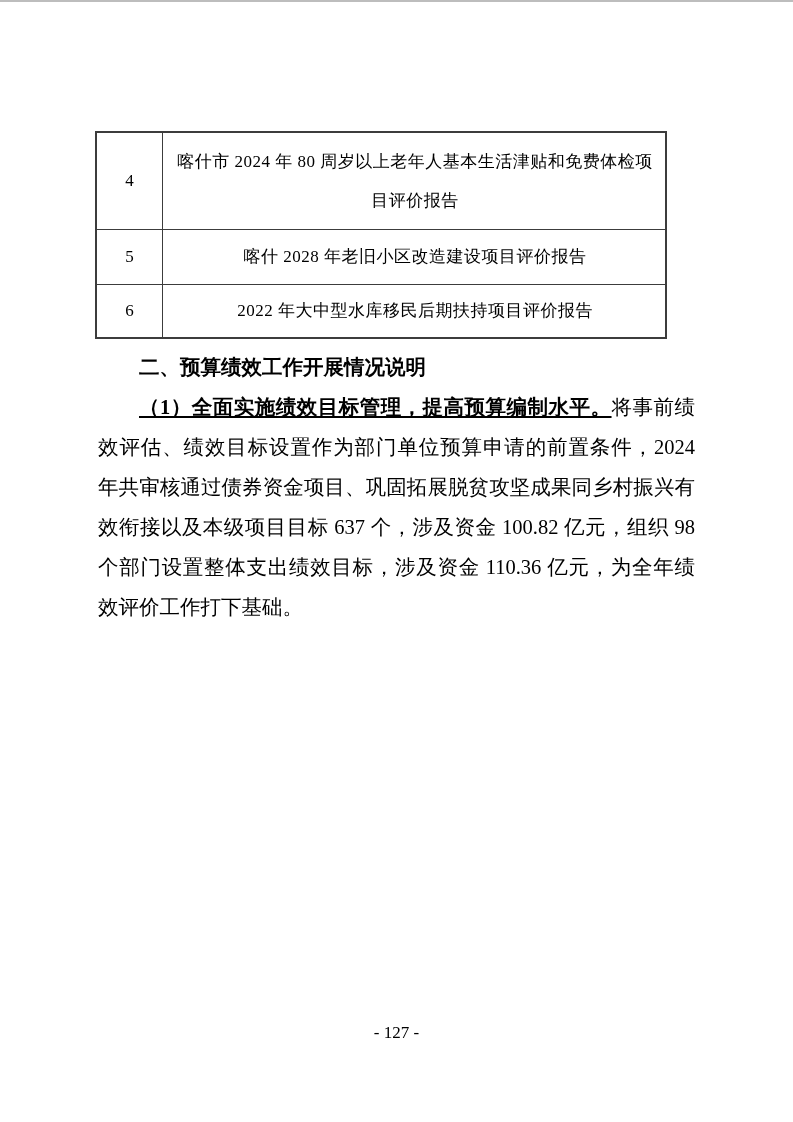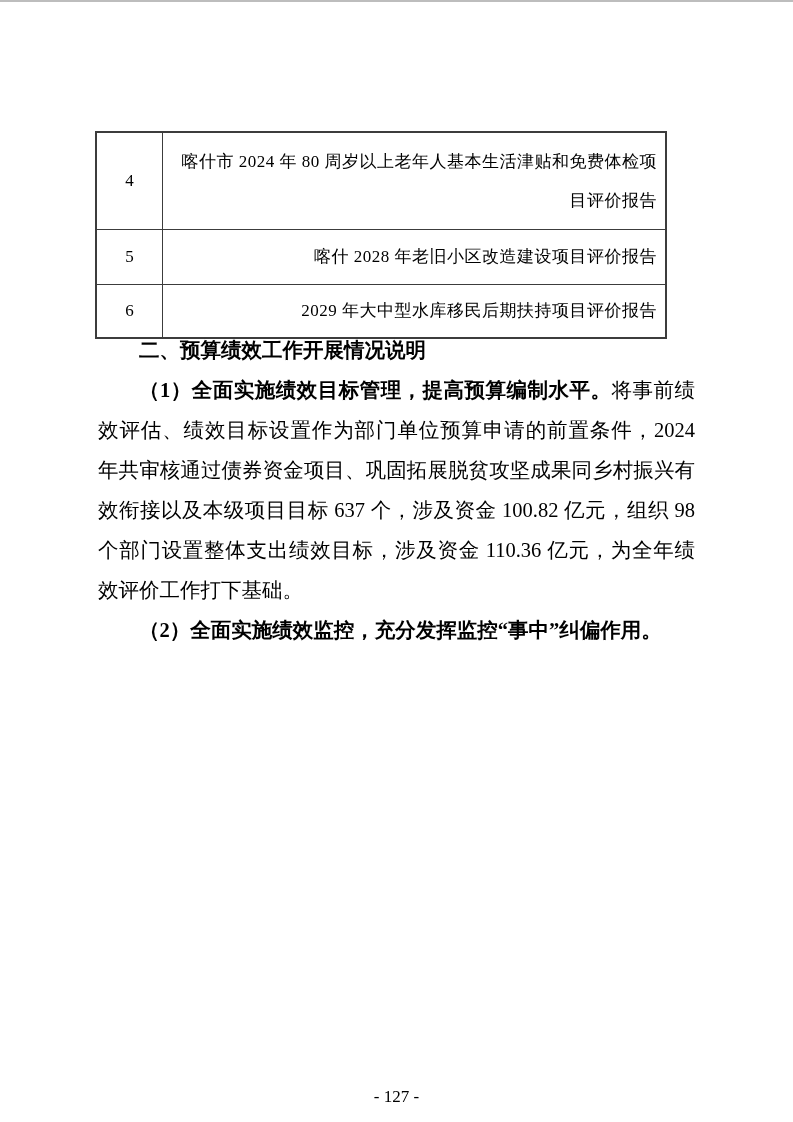--- a/index.html
+++ b/index.html
@@ -44,54 +44,54 @@
     vertical-align: middle;
   }
   td.num-cell {
     width: 63px;
     text-align: center;
     font-size: 19px;
   }
   td.title-cell {
     padding: 4px 8px 4px 10px;
     line-height: 39px;
-    text-align: right;
+    text-align: center;
     letter-spacing: 0.5px;
   }
   tr.row-tall  { height: 97px; }
   tr.row-mid   { height: 55px; }
   tr.row-short { height: 54px; }
 
   
   .content {
     position: absolute;
-    top: 330px;
+    top: 347px;
     left: 98px;
     width: 597px;
     font-size: 20.5px;
     line-height: 40px;
     text-align: justify;
     text-align-last: left;
   }
   .content p, .content h2, .content h3 {
     margin: 0;
     padding: 0;
     font-size: 20.5px;
     line-height: 40px;
     text-indent: 41px;
     font-weight: normal;
   }
   .content h2, .content h3 { font-weight: bold; }
   .content h3 { margin-top: 8px; }
-  .bold-lead { font-weight: bold; }
+  .bold-lead { font-weight: bold; text-decoration: underline; }
 
   
   .footer {
     position: absolute;
-    top: 1085px;
+    top: 1021px;
     left: 0;
     width: 793px;
     text-align: center;
     font-size: 17px;
     line-height: 24px;
   }
 </style>
 </head>
 <body>
 
@@ -104,32 +104,31 @@
       <tr class="row-tall">
         <td class="num-cell">4</td>
         <td class="title-cell">喀什市 2024 年 80 周岁以上老年人基本生活津贴和免费体检项目评价报告</td>
       </tr>
       <tr class="row-mid">
         <td class="num-cell">5</td>
         <td class="title-cell">喀什 2028 年老旧小区改造建设项目评价报告</td>
       </tr>
       <tr class="row-short">
         <td class="num-cell">6</td>
-        <td class="title-cell">2029 年大中型水库移民后期扶持项目评价报告</td>
+        <td class="title-cell">2022 年大中型水库移民后期扶持项目评价报告</td>
       </tr>
     </tbody>
   </table>
 
   <div class="content">
     <h2>二、预算绩效工作开展情况说明</h2>
 
 
 
     <p><span class="bold-lead">（1）全面实施绩效目标管理，提高预算编制水平。</span><span>将事前绩效评估、绩效目标设置作为部门单位预算申请的前置条件，2024 年共审核通过债券资金项目、巩固拓展脱贫攻坚成果同乡村振兴有效衔接以及本级项目目标 637 个，涉及资金 100.82 亿元，组织 98 个部门设置整体支出绩效目标，涉及资金 110.36 亿元，为全年绩效评价工作打下基础。</span></p>
 
-    <p><span class="bold-lead">（2）全面实施绩效监控，充分发挥监控“事中”纠偏作用。</span></p>
   </div>
 
   <div class="footer">
     <span>- 127 -</span>
   </div>
 
 </div>
 
 </body></html>

